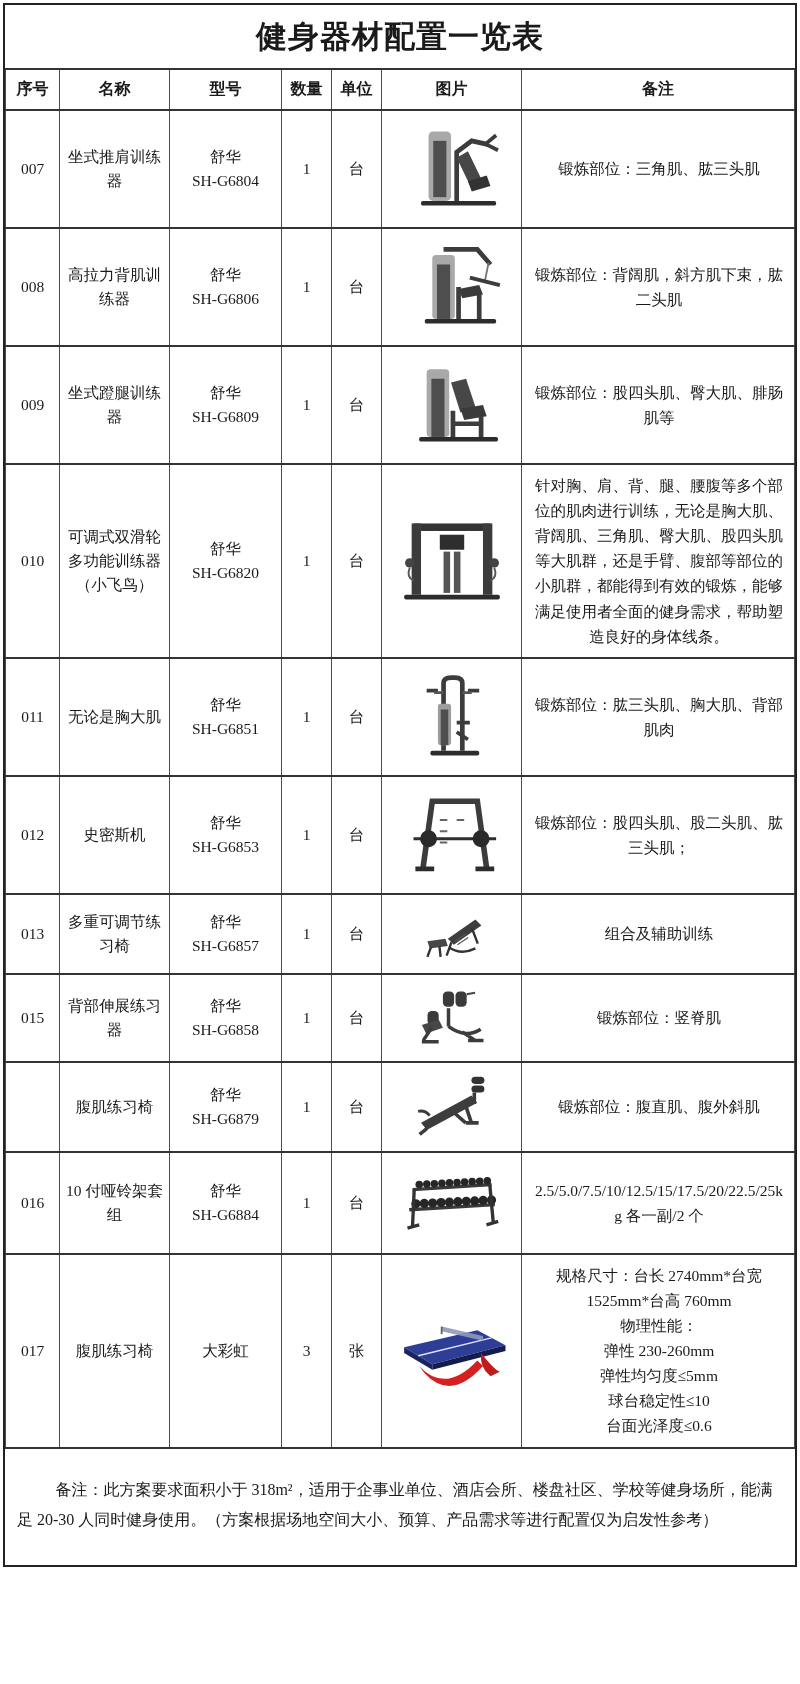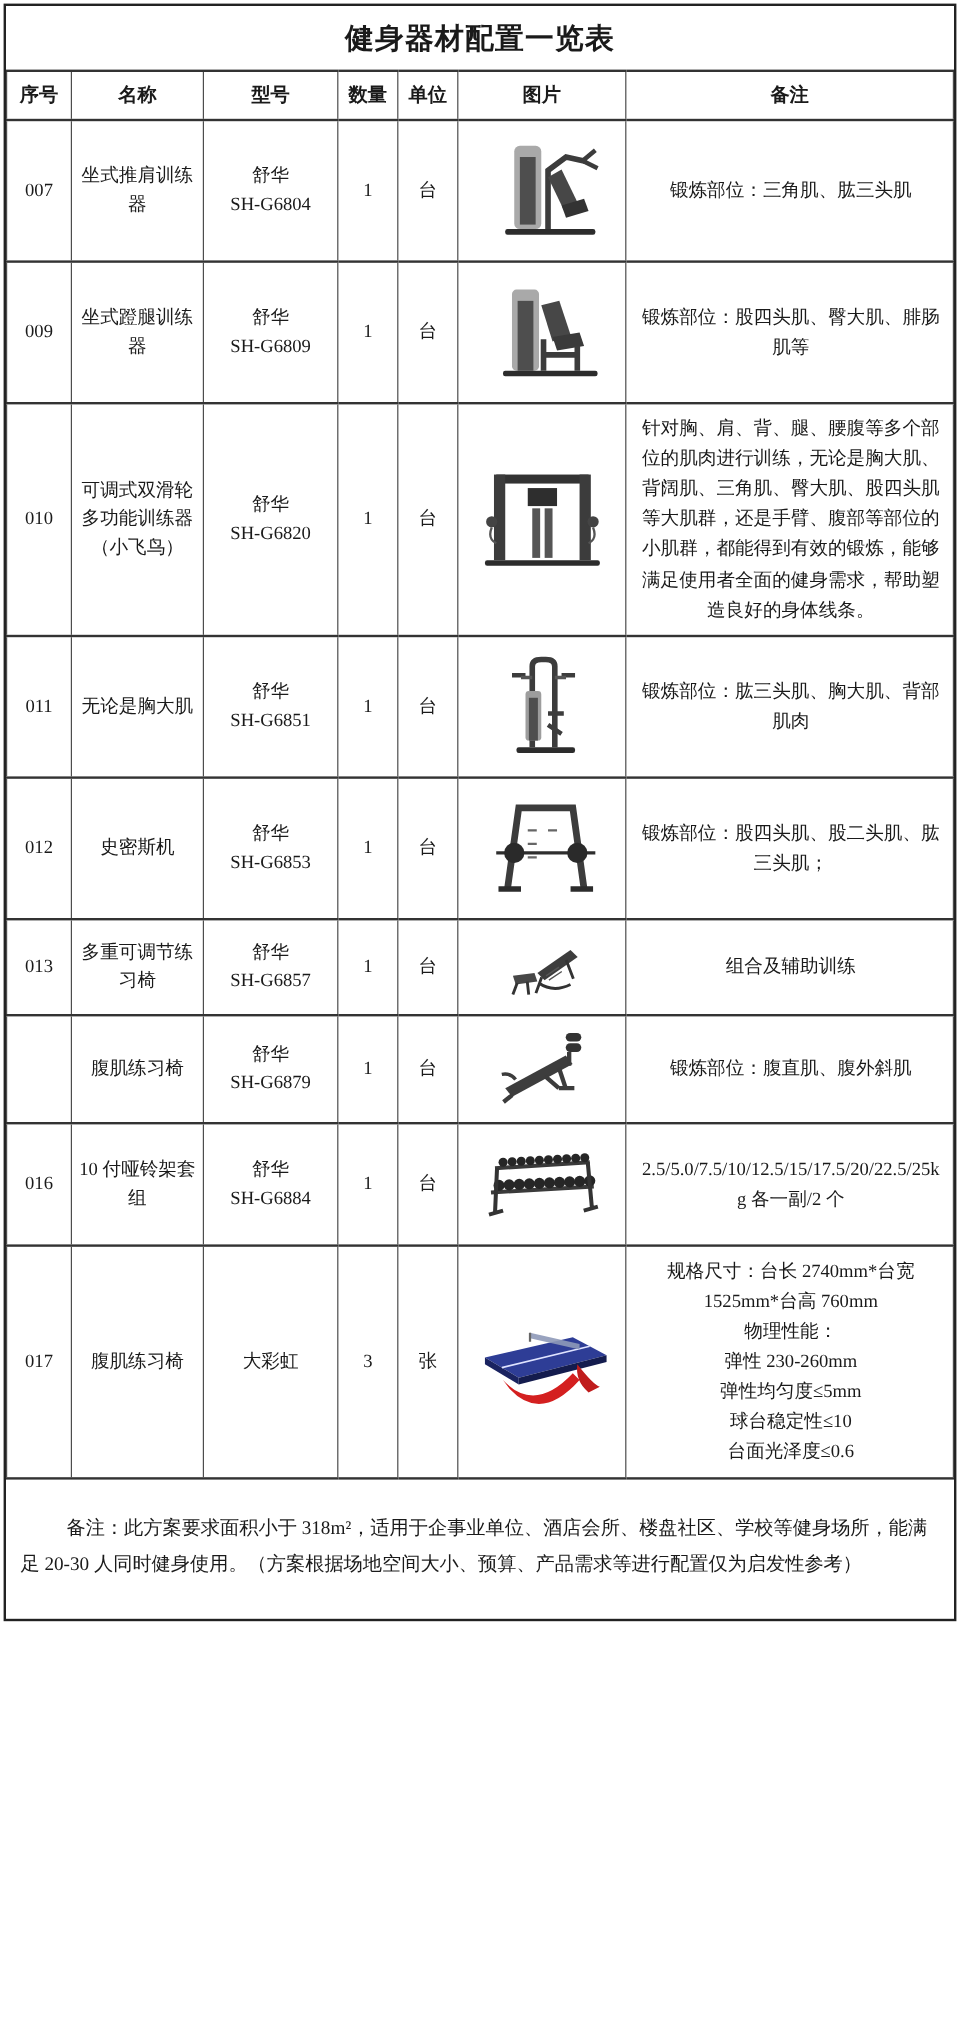--- a/index.html
+++ b/index.html
@@ -9,21 +9,21 @@
     font-family: "Liberation Serif", "DejaVu Serif", serif;
     color: #1a1a1a;
   }
   .sheet {
     margin: 3px;
     border: 2px solid #222222;
     background: #ffffff;
   }
   .title {
     text-align: center;
-    font-size: 24px;
+    font-size: 31px;
     font-weight: bold;
     letter-spacing: 1px;
     padding: 11px 0 10px 0;
   }
   table {
     width: 100%;
     border-collapse: collapse;
     table-layout: fixed;
   }
   th, td {
@@ -235,20 +235,36 @@
     <td>
             <div class="photo-wrap">
               <svg viewBox="0 0 130 100" class="photo photo-shoulder-press">
                 <use href="#sym-shoulder-press"></use>
               </svg>
             </div>
           </td>
     <td class="remark pre">锻炼部位：三角肌、肱三头肌</td>
   </tr>
         <tr>
+    <td>008</td>
+    <td>高拉力背肌训练器</td>
+    <td class="pre">舒华
+SH-G6806</td>
+    <td>1</td>
+    <td>台</td>
+    <td>
+            <div class="photo-wrap">
+              <svg viewBox="0 0 130 100" class="photo photo-lat-pulldown">
+                <use href="#sym-lat-pulldown"></use>
+              </svg>
+            </div>
+          </td>
+    <td class="remark pre">锻炼部位：背阔肌，斜方肌下束，肱二头肌</td>
+  </tr>
+        <tr>
     <td>009</td>
     <td>坐式蹬腿训练器</td>
     <td class="pre">舒华
 SH-G6809</td>
     <td>1</td>
     <td>台</td>
     <td>
             <div class="photo-wrap">
               <svg viewBox="0 0 130 100" class="photo photo-leg-press">
                 <use href="#sym-leg-press"></use>
@@ -313,20 +329,36 @@
     <td>1</td>
     <td>台</td>
     <td>
             <div class="photo-wrap">
               <svg viewBox="0 0 130 100" class="photo photo-adjustable-bench">
                 <use href="#sym-adjustable-bench"></use>
               </svg>
             </div>
           </td>
     <td class="remark pre">组合及辅助训练</td>
+  </tr>
+        <tr>
+    <td>015</td>
+    <td>背部伸展练习器</td>
+    <td class="pre">舒华
+SH-G6858</td>
+    <td>1</td>
+    <td>台</td>
+    <td>
+            <div class="photo-wrap">
+              <svg viewBox="0 0 130 100" class="photo photo-back-extension">
+                <use href="#sym-back-extension"></use>
+              </svg>
+            </div>
+          </td>
+    <td class="remark pre">锻炼部位：竖脊肌</td>
   </tr>
         <tr>
     <td></td>
     <td>腹肌练习椅</td>
     <td class="pre">舒华
 SH-G6879</td>
     <td>1</td>
     <td>台</td>
     <td>
             <div class="photo-wrap">

